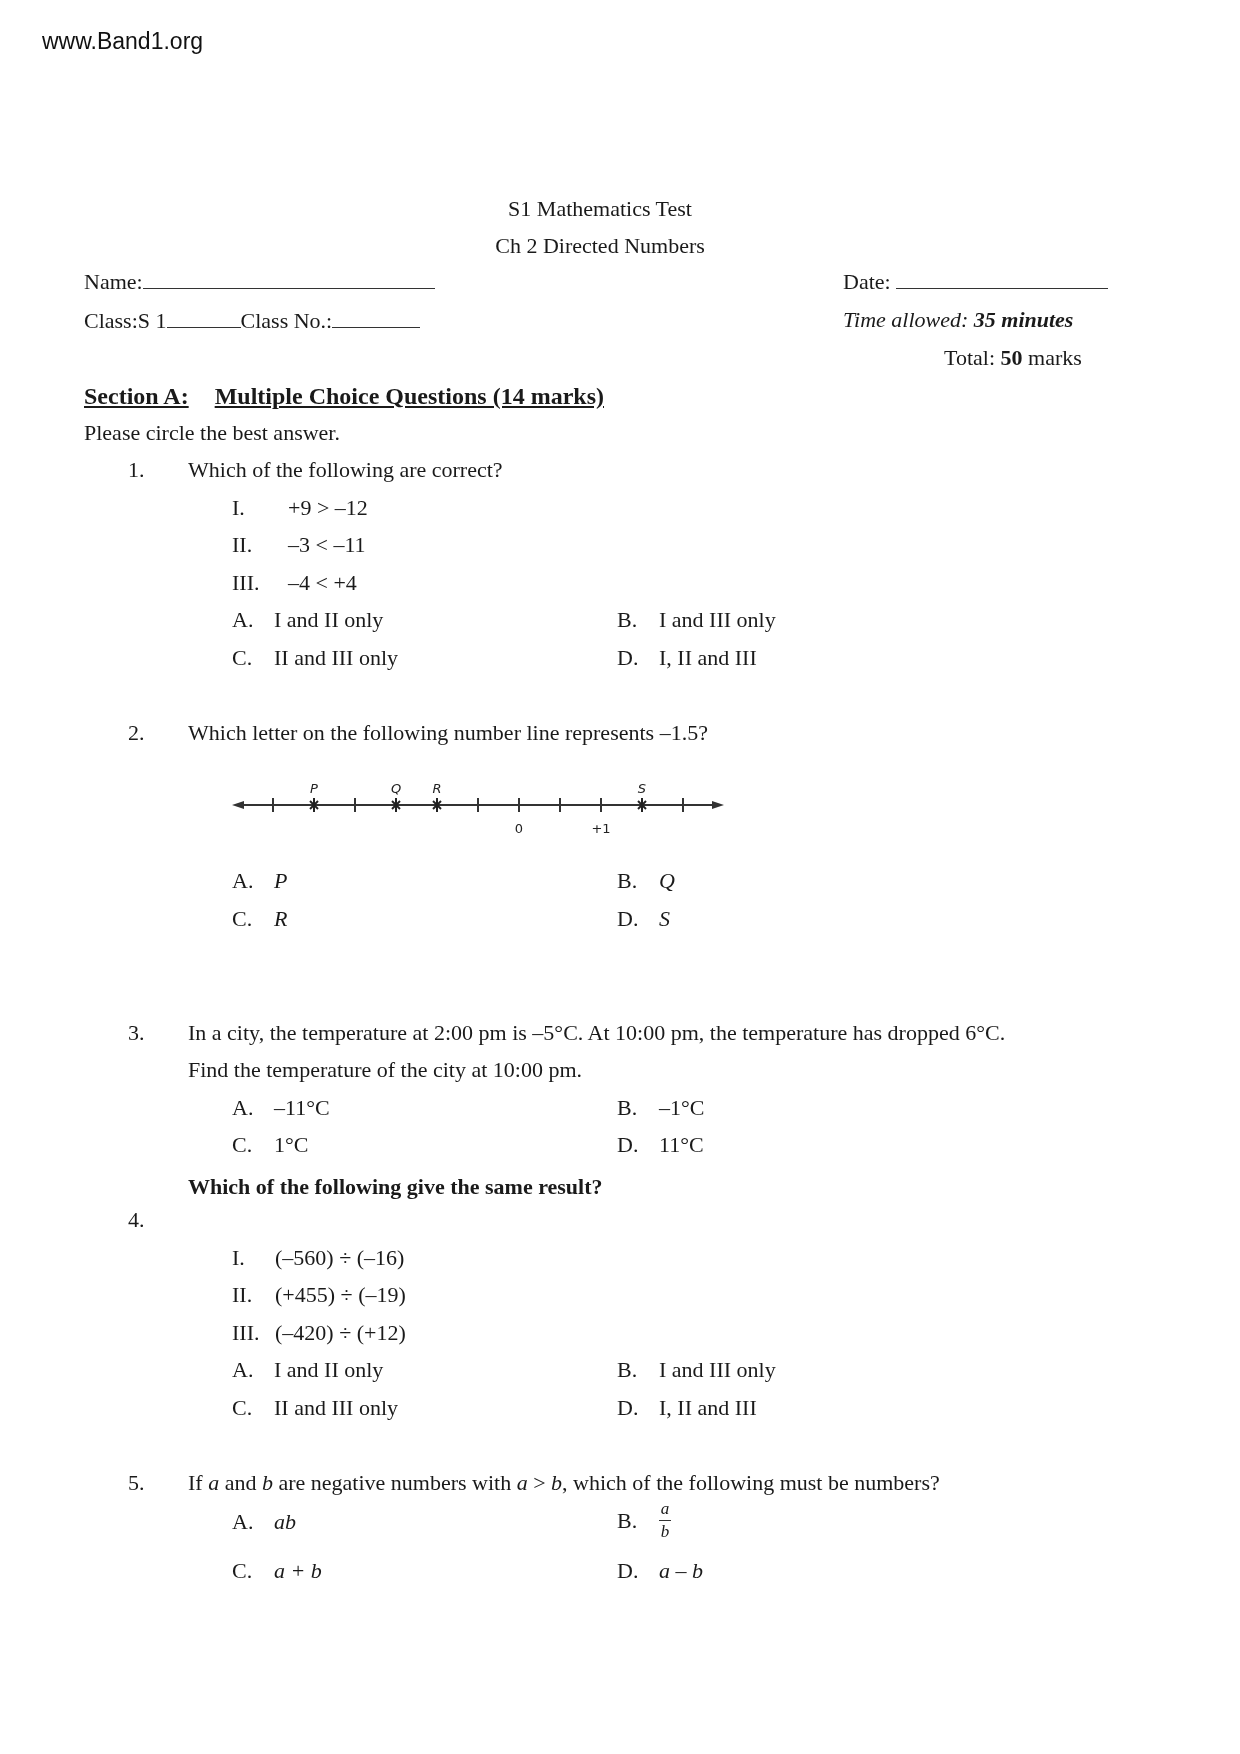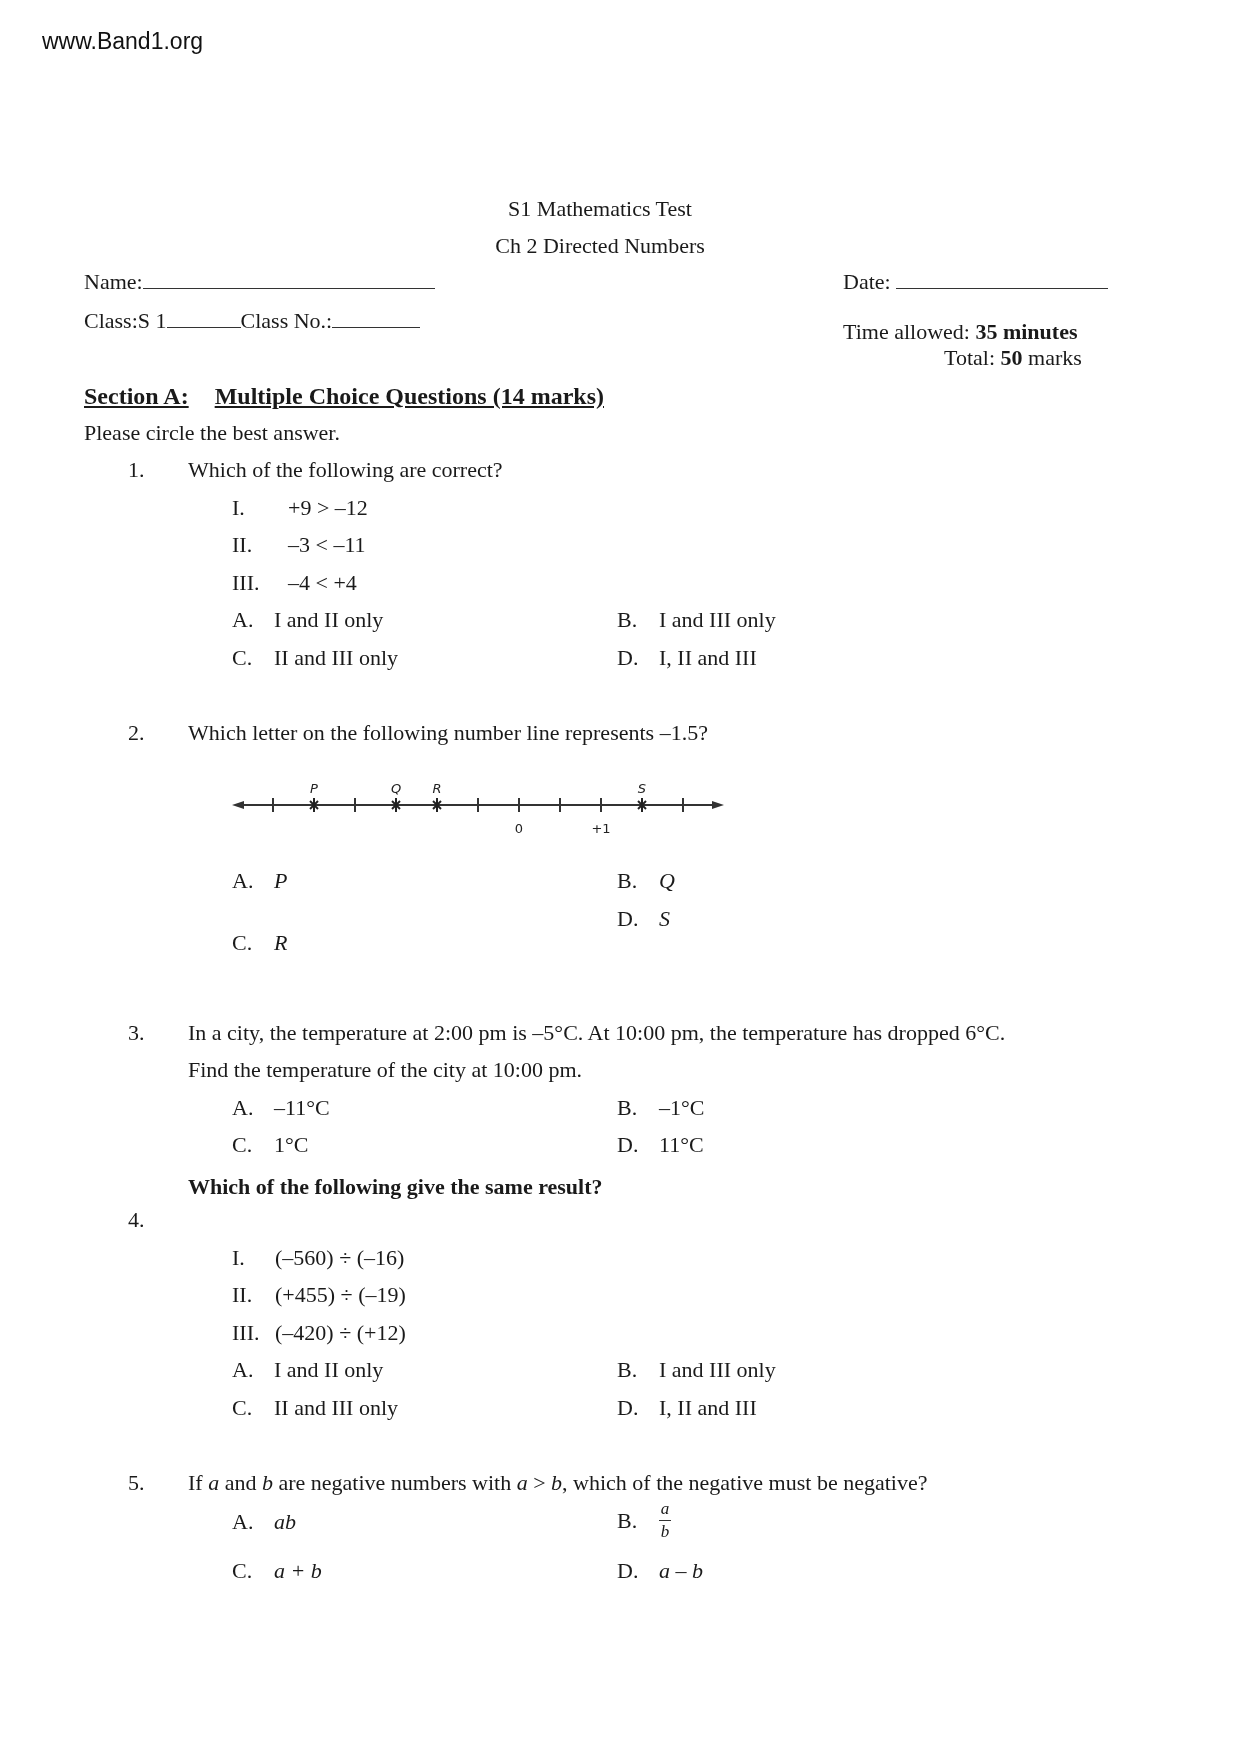--- a/index.html
+++ b/index.html
@@ -38,21 +38,21 @@
 
 <div class="abs f" style="left:84px;top:268px;">
   <span>Name:</span><span class="blank" style="width:292px;"></span>
 </div>
 <div class="abs f" style="left:84px;top:307px;">
   <span>Class:S 1</span><span class="blank" style="width:74px;"></span><span>Class No.:</span><span class="blank" style="width:88px;"></span>
 </div>
 <div class="abs f" style="left:843px;top:268px;">
   <span>Date:</span> <span class="blank" style="width:212px;"></span>
 </div>
-<div class="abs f" style="left:843px;top:319px;">
+<div class="abs f" style="left:843px;top:307px;font-style:italic;">
   <span>Time allowed: </span><b>35 minutes</b>
 </div>
 <div class="abs f" style="left:944px;top:345px;">
   <span>Total: </span><b>50</b><span> marks</span>
 </div>
 
 <div class="abs sec">
   <span>Section A:</span><span class="gap"></span><span>Multiple Choice Questions (14 marks)</span>
 </div>
 <div class="abs instr">Please circle the best answer.</div>
@@ -109,21 +109,21 @@
         <line x1="642" y1="38" x2="642" y2="52" stroke="#222" stroke-width="2"></line>
         <line x1="638" y1="41" x2="646" y2="49" stroke="#222" stroke-width="2"></line>
         <line x1="638" y1="49" x2="646" y2="41" stroke="#222" stroke-width="2"></line>
       </g>
       <text x="642" y="33" text-anchor="middle" font-size="13" font-style="italic" fill="#222">S</text>
     </g>
 </svg>
 
 <div class="abs qn optA" style="top:868px;"><span class="opt-letter">A.</span><i class="v">P</i></div>
 <div class="abs qn optB" style="top:868px;"><span class="opt-letter">B.</span><i class="v">Q</i></div>
-<div class="abs qn optA" style="top:906px;margin-top:24px;"><span class="opt-letter">C.</span><i class="v">R</i></div>
+<div class="abs qn optA" style="top:906px;"><span class="opt-letter">C.</span><i class="v">R</i></div>
 <div class="abs qn optB" style="top:906px;"><span class="opt-letter">D.</span><i class="v">S</i></div>
 
 <div class="abs qn num" style="top:1020px;">3.</div>
 <div class="abs qn qt" style="top:1020px;">In a city, the temperature at 2:00 pm is –5°C. At 10:00 pm, the temperature has dropped 6°C.</div>
 <div class="abs qn qt" style="top:1057px;">Find the temperature of the city at 10:00 pm.</div>
 <div class="abs qn optA" style="top:1095px;"><span class="opt-letter">A.</span><span>–11°C</span></div>
 <div class="abs qn optB" style="top:1095px;"><span class="opt-letter">B.</span><span>–1°C</span></div>
 <div class="abs qn optA" style="top:1132px;"><span class="opt-letter">C.</span><span>1°C</span></div>
 <div class="abs qn optB" style="top:1132px;"><span class="opt-letter">D.</span><span>11°C</span></div>
 
@@ -134,17 +134,17 @@
 <div class="abs qn stmt-roman" style="top:1282px;">II.</div>
 <div class="abs qn" style="left:275px;top:1282px;">(+455) ÷ (–19)</div>
 <div class="abs qn stmt-roman" style="top:1320px;">III.</div>
 <div class="abs qn" style="left:275px;top:1320px;">(–420) ÷ (+12)</div>
 <div class="abs qn optA" style="top:1357px;"><span class="opt-letter">A.</span><span>I and II only</span></div>
 <div class="abs qn optB" style="top:1357px;"><span class="opt-letter">B.</span><span>I and III only</span></div>
 <div class="abs qn optA" style="top:1395px;"><span class="opt-letter">C.</span><span>II and III only</span></div>
 <div class="abs qn optB" style="top:1395px;"><span class="opt-letter">D.</span><span>I, II and III</span></div>
 
 <div class="abs qn num" style="top:1470px;">5.</div>
-<div class="abs qn qt" style="top:1470px;"><span>If </span><i class="v">a</i><span> and </span><i class="v">b</i><span> are negative numbers with </span><i class="v">a</i><span> &gt; </span><i class="v">b</i><span>, which of the negative must be negative?</span></div>
+<div class="abs qn qt" style="top:1470px;"><span>If </span><i class="v">a</i><span> and </span><i class="v">b</i><span> are negative numbers with </span><i class="v">a</i><span> &gt; </span><i class="v">b</i><span>, which of the following must be numbers?</span></div>
 <div class="abs qn optA" style="top:1509px;"><span class="opt-letter">A.</span><i class="v">ab</i></div>
 <div class="abs qn optB" style="top:1500px;"><span class="opt-letter" style="vertical-align:middle;">B.</span><span class="frac"><span>a</span><span class="bar"></span><span>b</span></span></div>
 <div class="abs qn optA" style="top:1558px;"><span class="opt-letter">C.</span><i class="v">a + b</i></div>
 <div class="abs qn optB" style="top:1558px;"><span class="opt-letter">D.</span><i class="v">a – b</i></div>
 
 </body></html>

